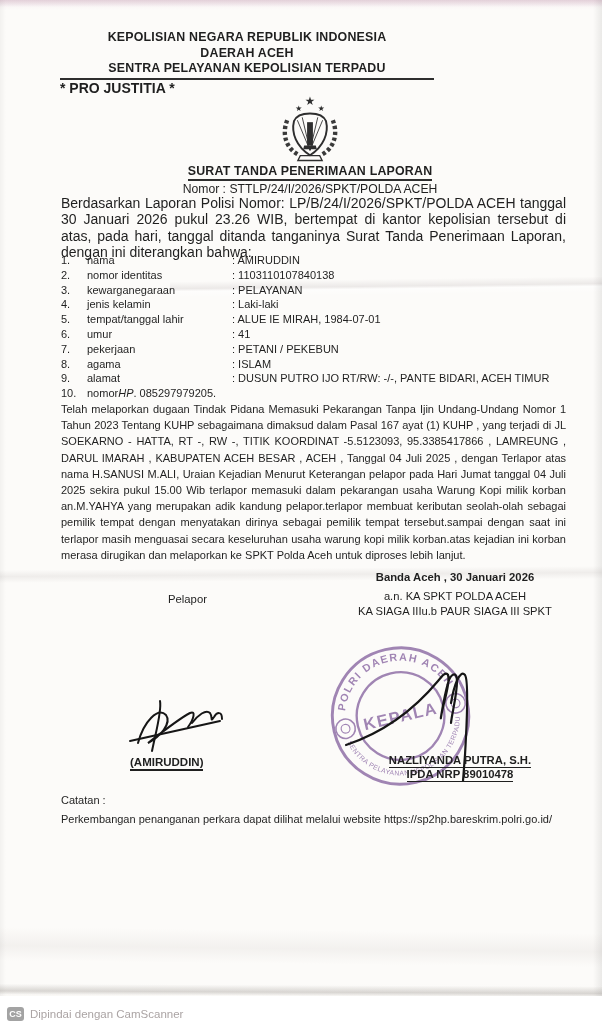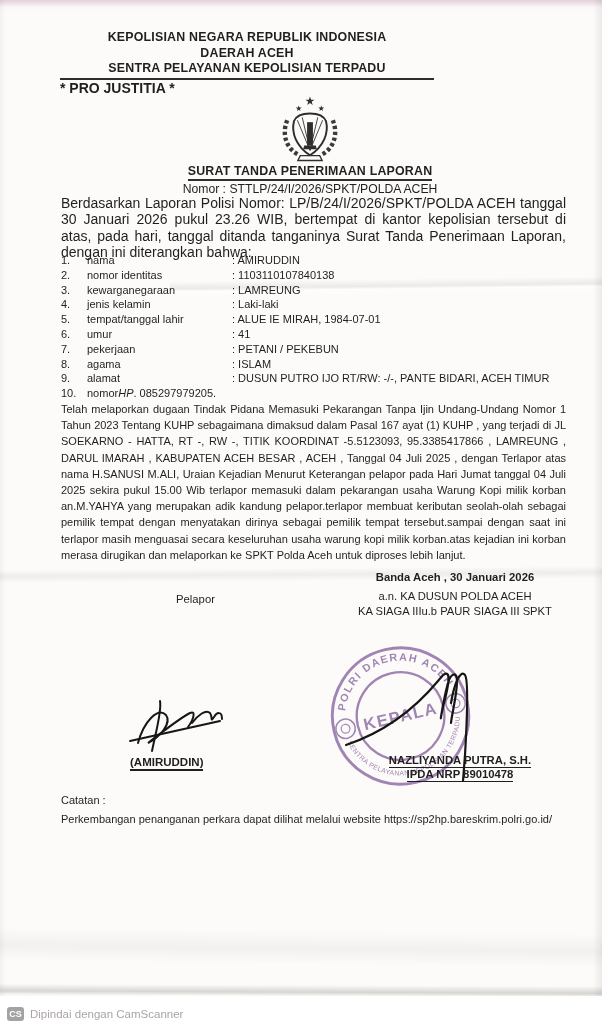--- a/index.html
+++ b/index.html
@@ -54,21 +54,21 @@
     font-size:11px; line-height:16.2px; text-align:justify; }
   .closing { position:absolute; left:61px; top:548px; font-size:11px; }
 
   
   .sig-area { position:absolute; left:0; top:565px; width:602px; height:228px;padding-left:7px; }
   .place-date { position:absolute; left:340px; top:6px; width:230px; text-align:center;
     font-size:11.3px; font-weight:bold; }
   .mengetahui-block { position:absolute; left:330px; top:24px; width:250px; text-align:center;
     font-size:11.2px; line-height:14.5px; }
   .mengetahui-block .b1 { font-weight:bold; }
-  .pelapor-label { position:absolute; left:176px; top:28px; font-size:11.3px; }
+  .pelapor-label { position:absolute; left:168px; top:28px; font-size:11.3px; }
   .stamp { position:absolute; left:328px; top:78px; transform:rotate(-13deg);
     opacity:.82; mix-blend-mode:multiply; }
   .officer-sig { position:absolute; left:338px; top:66px; }
   .pelapor-sig { position:absolute; left:122px; top:128px; }
   .pelapor-name { position:absolute; left:130px; top:191px; width:150px; text-align:left;
     font-weight:bold; font-size:11.5px; }
   .pelapor-name span { border-bottom:2px solid #1f1f1f; padding-bottom:1px; }
   .officer-block { position:absolute; left:355px; top:188px; width:210px; text-align:center;
     font-size:11.3px; font-weight:bold; line-height:14px; }
   .officer-name span { border-bottom:1.6px solid #1f1f1f; padding-bottom:1px; }
@@ -145,21 +145,21 @@
       <span class="id-value">: AMIRUDDIN</span>
     </div>
     <div class="id-row">
       <span class="id-no">2.</span>
       <span class="id-label">nomor identitas</span>
       <span class="id-value">: 1103110107840138</span>
     </div>
     <div class="id-row">
       <span class="id-no">3.</span>
       <span class="id-label">kewarganegaraan</span>
-      <span class="id-value">: LAMREUNG</span>
+      <span class="id-value">: PELAYANAN</span>
     </div>
     <div class="id-row">
       <span class="id-no">4.</span>
       <span class="id-label">jenis kelamin</span>
       <span class="id-value">: Laki-laki</span>
     </div>
     <div class="id-row">
       <span class="id-no">5.</span>
       <span class="id-label">tempat/tanggal lahir</span>
       <span class="id-value">: ALUE IE MIRAH, 1984-07-01</span>
@@ -190,21 +190,21 @@
       <span style="font-style:italic">HP</span>
       <span>. 085297979205.</span>
     </div>
   </div>
 
   <div class="narrative">Telah melaporkan dugaan Tindak Pidana Memasuki Pekarangan Tanpa Ijin Undang-Undang Nomor 1 Tahun 2023 Tentang KUHP sebagaimana dimaksud dalam Pasal 167 ayat (1) KUHP , yang terjadi di JL SOEKARNO - HATTA, RT -, RW -, TITIK KOORDINAT -5.5123093, 95.3385417866 , LAMREUNG , DARUL IMARAH , KABUPATEN ACEH BESAR , ACEH , Tanggal 04 Juli 2025 , dengan Terlapor atas nama H.SANUSI M.ALI, Uraian Kejadian Menurut Keterangan pelapor pada Hari Jumat tanggal 04 Juli 2025 sekira pukul 15.00 Wib terlapor memasuki dalam pekarangan usaha Warung Kopi milik korban an.M.YAHYA yang merupakan adik kandung pelapor.terlapor membuat keributan seolah-olah sebagai pemilik tempat dengan menyatakan dirinya sebagai pemilik tempat tersebut.sampai dengan saat ini terlapor masih menguasai secara keseluruhan usaha warung kopi milik korban.atas kejadian ini korban merasa dirugikan dan melaporkan ke SPKT Polda Aceh untuk diproses lebih lanjut.</div>
 
   <div class="sig-area">
     <div class="place-date">Banda Aceh , 30 Januari 2026</div>
     <div class="mengetahui-block">
-      <div>a.n. KA DUSUN POLDA ACEH</div>
+      <div>a.n. KA SPKT POLDA ACEH</div>
       <div>KA SIAGA IIIu.b PAUR SIAGA III SPKT</div>
     </div>
     <div class="pelapor-label">Pelapor</div>
 
     <div class="stamp">
       <svg width="146" height="146" viewBox="0 0 150 150">
         <defs>
           <path id="arcTop" d="M 18,75 A 57,57 0 1 1 132,75"></path>
           <path id="arcBot" d="M 14,75 A 61,61 0 0 0 136,75"></path>
         </defs>

